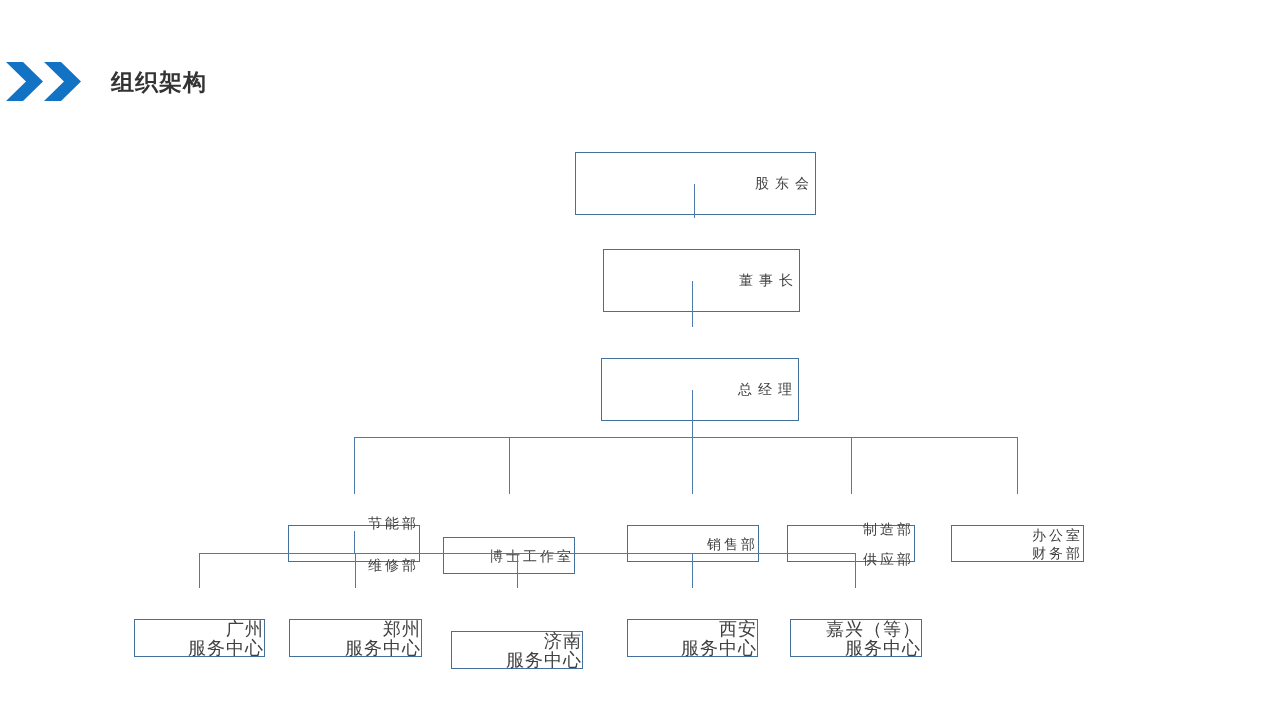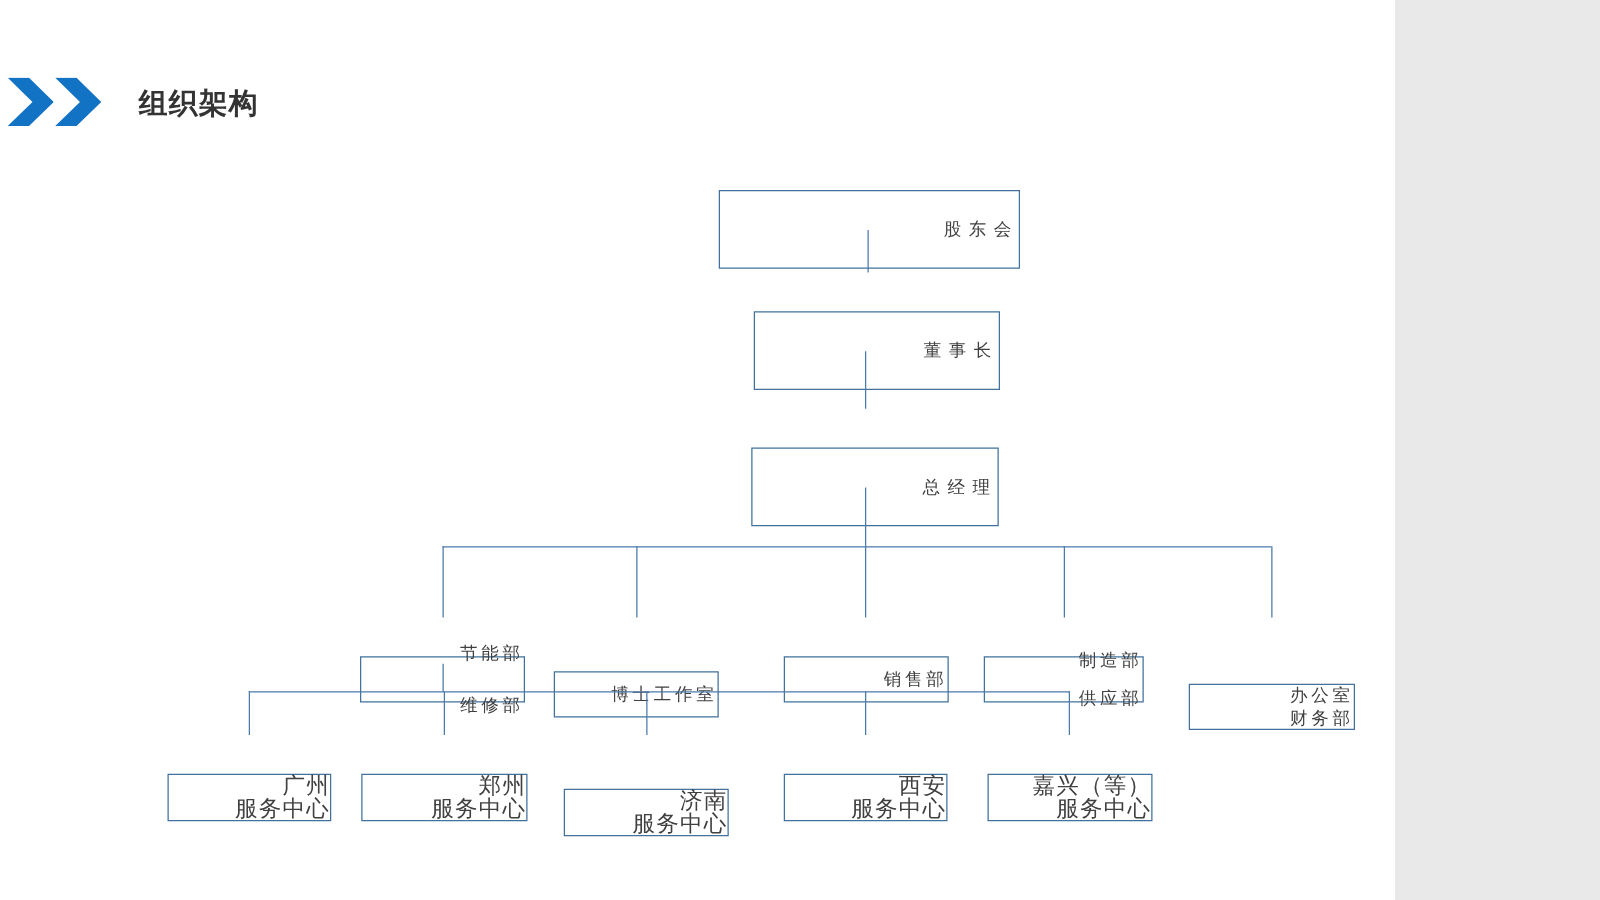--- a/index.html
+++ b/index.html
@@ -1,21 +1,21 @@
 <!DOCTYPE html>
 <html><head>
 <meta charset="utf-8">
 <style>
   * { margin: 0; padding: 0; box-sizing: border-box; }
   html, body { background: #e9e9e9; }
   body { font-family: "DejaVu Sans", "Liberation Sans", sans-serif; }
 
   .slide {
     position: relative;
-    width: 1116px; height: 720px;
+    width: 1280px; height: 720px;
     background: #ffffff;
     overflow: hidden;
   }
 
   
   .chevron {
     position: absolute;
     top: 62px; width: 37px; height: 39px;
     background: #1272C4;
     clip-path: polygon(0 0, 46% 0, 100% 50%, 46% 100%, 0 100%, 54% 50%);
@@ -53,21 +53,21 @@
   .node.center { font-size: 18px; letter-spacing: 1px; line-height: 19px; }
 
   .n-root    { left: 575px; top: 121px; width: 241px; height: 63px; }
   .n-chair   { left: 603px; top: 218px; width: 197px; height: 63px; font-family: Liberation Serif, serif; }
   .n-gm      { left: 601px; top: 327px; width: 198px; height: 63px; }
 
   .n-d0 { left: 288px; top: 494px; width: 132px; height: 37px; gap: 24px; }
   .n-d1 { left: 443px; top: 506px; width: 132px; height: 37px; }
   .n-d2 { left: 627px; top: 494px; width: 132px; height: 37px; }
   .n-d3 { left: 787px; top: 494px; width: 128px; height: 37px; gap: 12px; }
-  .n-d4 { left: 951px; top: 516px; width: 133px; height: 37px; }
+  .n-d4 { left: 951px; top: 494px; width: 133px; height: 37px; }
 
   .n-s0 { left: 134px; top: 588px; width: 131px; height: 38px; }
   .n-s1 { left: 289px; top: 588px; width: 133px; height: 38px; }
   .n-s2 { left: 451px; top: 600px; width: 132px; height: 38px; }
   .n-s3 { left: 627px; top: 588px; width: 131px; height: 38px; }
   .n-s4 { left: 790px; top: 588px; width: 132px; height: 38px; }
 
   
   .vline, .hline { position: absolute; background: #4B7AAB; }
   .vline { width: 1px; }

